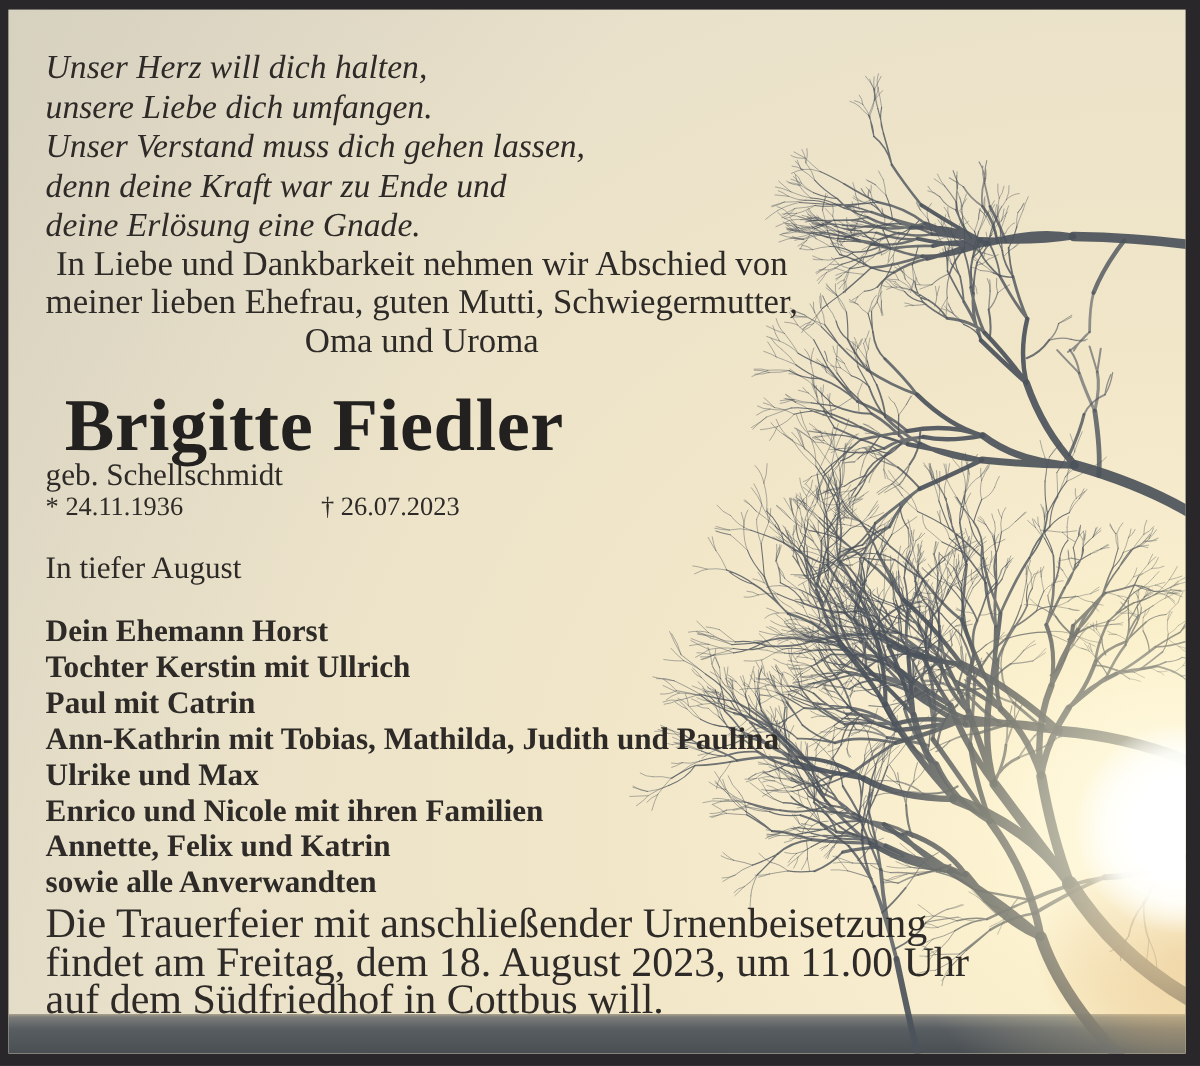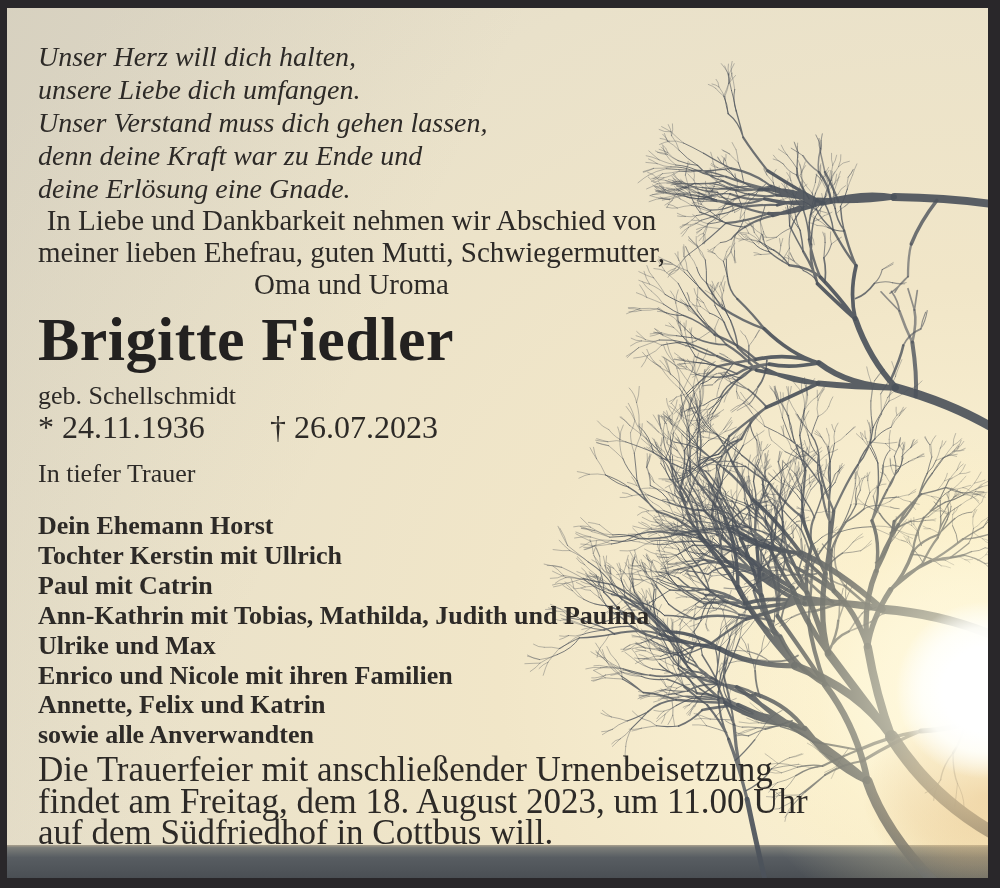--- a/index.html
+++ b/index.html
@@ -50,24 +50,24 @@
   }
   .glow-core{
     position:absolute;left:858px;top:562px;width:240px;height:240px;border-radius:50%;
     background:radial-gradient(closest-side,#ffffff 0%,#ffffff 35%,rgba(255,255,250,0.9) 52%,rgba(255,255,250,0) 74%);
   }
   
   .text-layer{position:absolute;inset:0;z-index:2;}
   .text-layer > *{position:absolute;left:38px;white-space:nowrap;}
   .poem{top:40px;font-style:italic;font-size:28px;line-height:33px;}
   .intro{top:204px;font-size:29px;line-height:32px;text-align:center;}
-  .name{top:308px;margin:0;font-size:62px;line-height:62px;font-weight:bold;
+  .name{top:308px;margin:16px;font-size:62px;line-height:62px;font-weight:bold;
         letter-spacing:0.5px;color:var(--name-ink,#232120);}
   .maiden{top:381px;font-size:26px;}
-  .dates{top:409px;font-size:32px;}
+  .dates{top:409px;font-size:22px;}
   .dates .birth{display:inline-block;min-width:224px;}
   .mourn-intro{top:459px;font-size:26px;}
   .mourners{top:511px;font-size:26px;font-weight:bold;line-height:29.9px;}
   .funeral{top:754px;font-size:35px;line-height:31.5px;}
 </style>
 </head>
 <body>
 
 <div class="page">
 
@@ -142,21 +142,21 @@
 
     <h1 class="name">Brigitte Fiedler</h1>
 
     <div class="maiden">geb. Schellschmidt</div>
 
     <div class="dates">
       <span class="birth">* 24.11.1936</span>
       <span class="death">† 26.07.2023</span>
     </div>
 
-    <div class="mourn-intro">In tiefer Trauer</div>
+    <div class="mourn-intro">In tiefer August</div>
 
     <div class="mourners">
       <div>Dein Ehemann Horst</div>
       <div>Tochter Kerstin mit Ullrich</div>
       <div>Paul mit Catrin</div>
       <div>Ann-Kathrin mit Tobias, Mathilda, Judith und Paulina</div>
       <div>Ulrike und Max</div>
       <div>Enrico und Nicole mit ihren Familien</div>
       <div>Annette, Felix und Katrin</div>
       <div>sowie alle Anverwandten</div>

